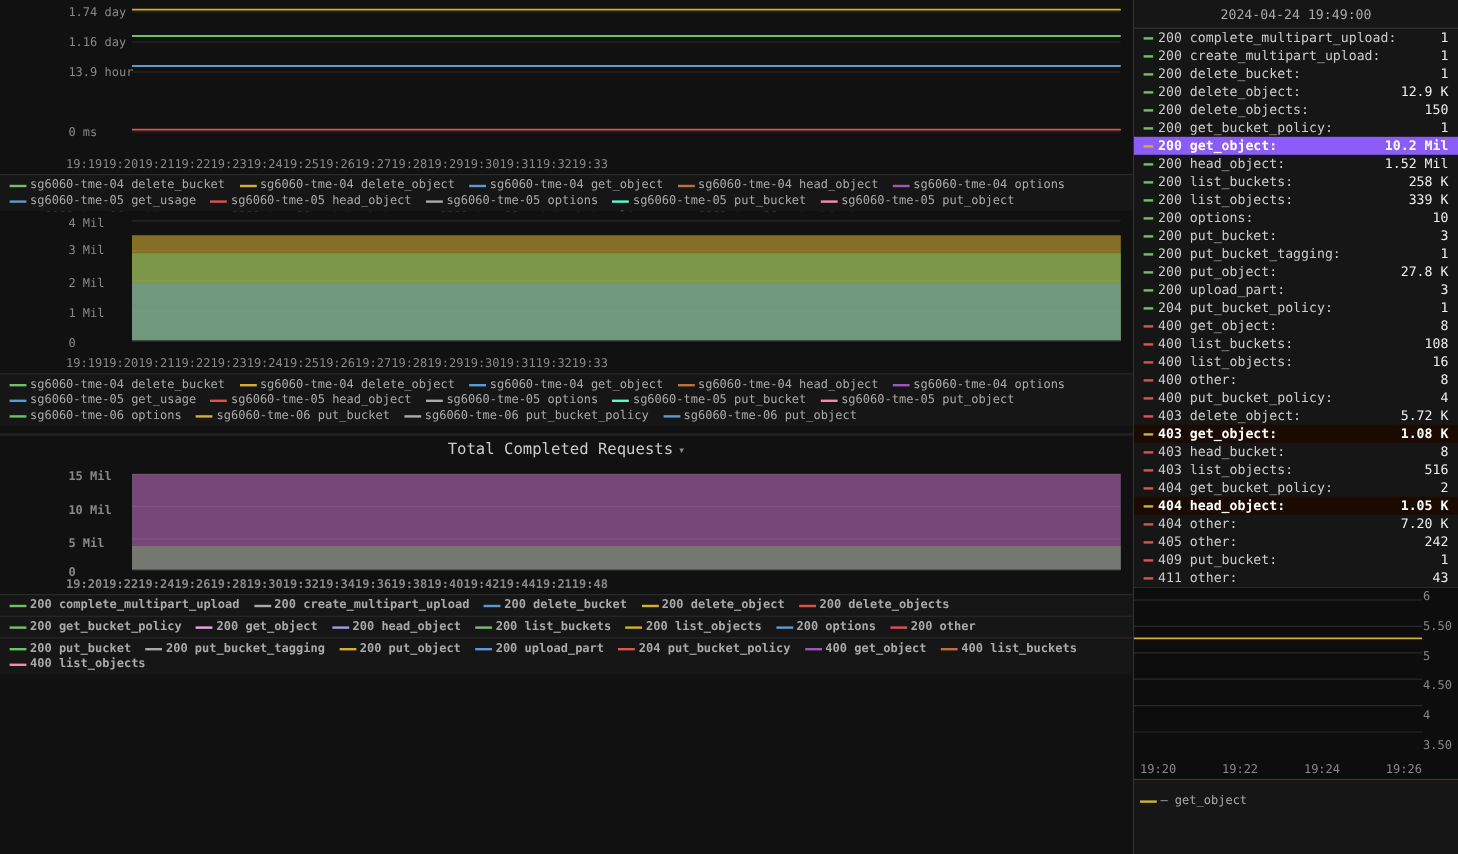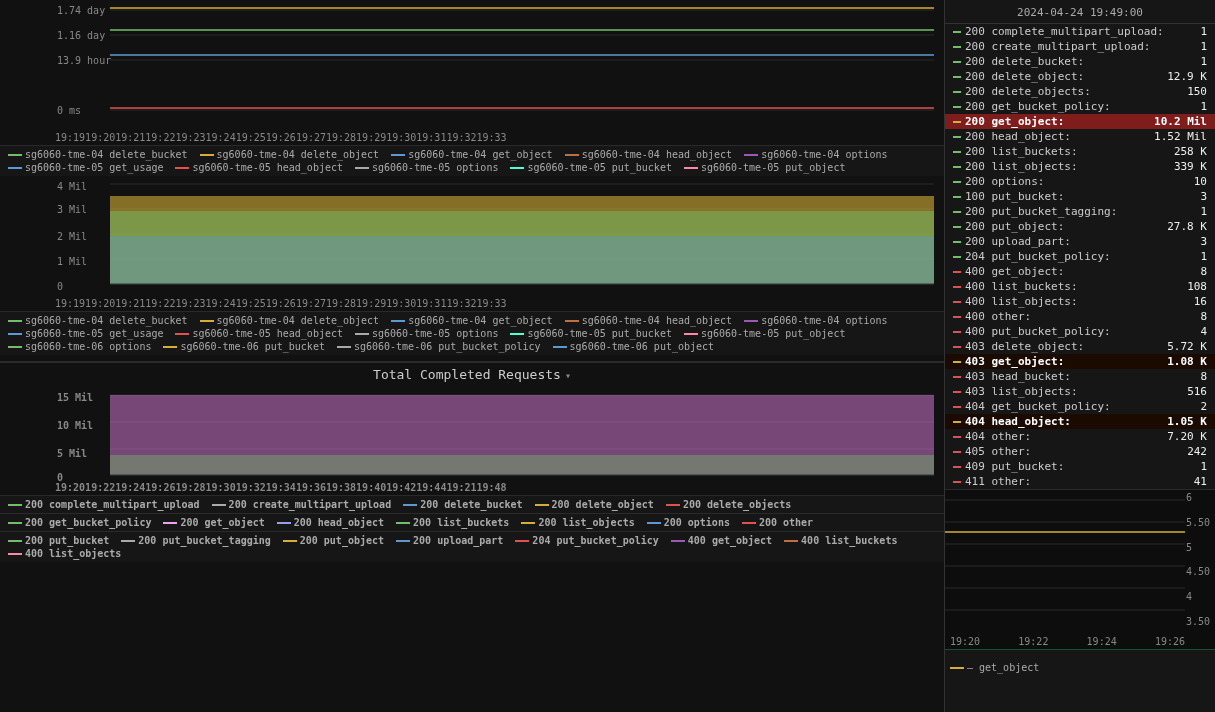--- a/index.html
+++ b/index.html
@@ -418,21 +418,21 @@
       </span>
     <span class="value">150</span>
   </div>
   <div class="sidebar-item">
     <span class="label">
         <span class="dot" style="background:#73bf69"></span>
         <span class="text">200 get_bucket_policy:</span>
       </span>
     <span class="value">1</span>
   </div>
-  <div class="sidebar-item highlight" style="background:#7f1d1d;text-align:right;">
+  <div class="sidebar-item highlight" style="background:#8b5cf6;text-align:right;">
     <span class="label">
         <span class="dot" style="background:#d4af37"></span>
         <span class="text" style="color:#fff; font-weight:bold;">200 get_object:</span>
       </span>
     <span class="value" style="color:#fff; font-weight:bold;">10.2 Mil</span>
   </div>
   <div class="sidebar-item">
     <span class="label">
         <span class="dot" style="background:#73bf69"></span>
         <span class="text">200 head_object:</span>
@@ -456,21 +456,21 @@
   <div class="sidebar-item">
     <span class="label">
         <span class="dot" style="background:#73bf69"></span>
         <span class="text">200 options:</span>
       </span>
     <span class="value">10</span>
   </div>
   <div class="sidebar-item">
     <span class="label">
         <span class="dot" style="background:#73bf69"></span>
-        <span class="text">100 put_bucket:</span>
+        <span class="text">200 put_bucket:</span>
       </span>
     <span class="value">3</span>
   </div>
   <div class="sidebar-item">
     <span class="label">
         <span class="dot" style="background:#73bf69"></span>
         <span class="text">200 put_bucket_tagging:</span>
       </span>
     <span class="value">1</span>
   </div>
@@ -591,21 +591,21 @@
         <span class="dot" style="background:#e05252"></span>
         <span class="text">409 put_bucket:</span>
       </span>
     <span class="value">1</span>
   </div>
   <div class="sidebar-item">
     <span class="label">
         <span class="dot" style="background:#e05252"></span>
         <span class="text">411 other:</span>
       </span>
-    <span class="value">41</span>
+    <span class="value">43</span>
   </div>
 
   <div class="sidebar-chart">
     <svg width="100%" height="135px" style="position:absolute; top:0; left:0;">
 
       <line x1="0" y1="10" x2="240" y2="10" stroke="#2a2a2a" stroke-width="1"></line>
       <line x1="0" y1="32" x2="240" y2="32" stroke="#2a2a2a" stroke-width="1"></line>
       <line x1="0" y1="54" x2="240" y2="54" stroke="#2a2a2a" stroke-width="1"></line>
       <line x1="0" y1="76" x2="240" y2="76" stroke="#2a2a2a" stroke-width="1"></line>
       <line x1="0" y1="98" x2="240" y2="98" stroke="#2a2a2a" stroke-width="1"></line>

